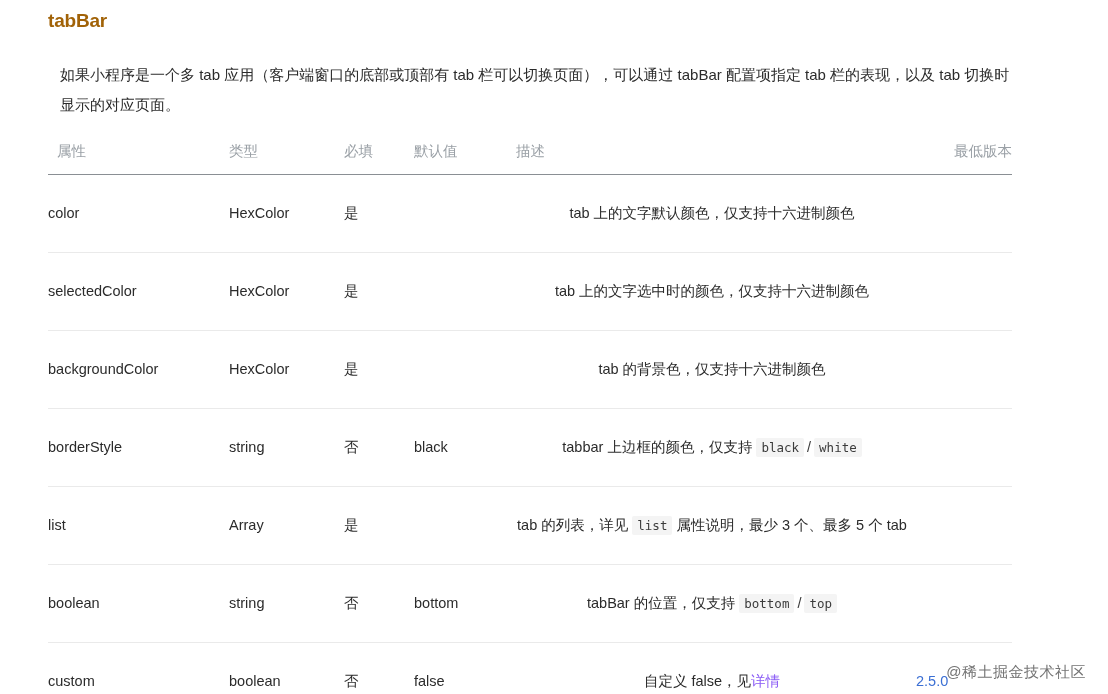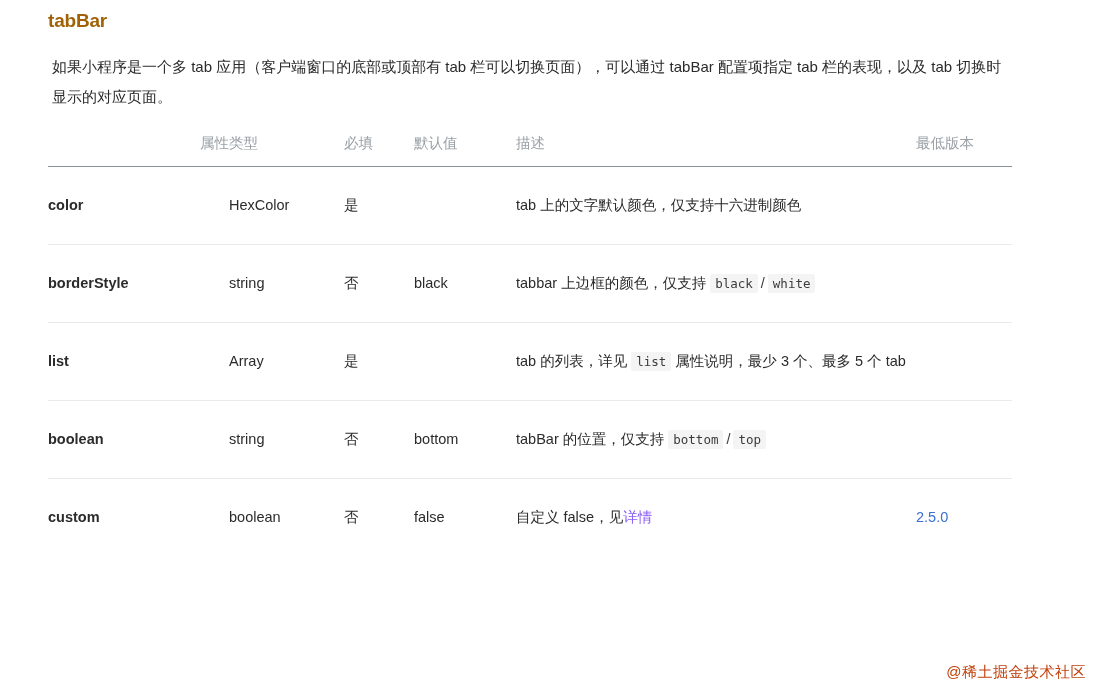--- a/index.html
+++ b/index.html
@@ -29,21 +29,21 @@
     margin: 0;
     padding-top: 8px;
     font-size: 19px;
     font-weight: bold;
     letter-spacing: -0.2px;
     color: #a16207;
     line-height: 26px;
   }
 
   .doc-intro {
-    margin: 4px;
+    margin: 12px;
     padding-top: 14px;
     width: 960px;
     font-size: 15px;
     line-height: 30px;
     color: #2b2b2b;
   }
 
   
   .api-table {
     margin-top: 22px;
@@ -73,27 +73,27 @@
     border-bottom: none;
   }
 
   .col-attr   { width: 172px; }
   .col-type   { width: 115px; font-family: Liberation Mono, monospace; }
   .col-req    { width: 70px;  }
   .col-def    { width: 102px; }
   .col-desc   { width: 400px; }
   .col-ver    { width: 96px; text-align: left; }
 
-  th.col-ver { padding-right: 0; }
+  th.col-ver { padding-right: 0; text-align: right; }
   td.cell-version { text-align: left; }
 
-  .cell-attr { padding-left: 9px; font-weight: bold; }
-  th.col-attr { padding-left: 9px; text-align: right; }
-
-  .cell-desc { padding-left: 0; }
+  .cell-attr { padding-left: 9px; }
+  th.col-attr { padding-left: 9px; }
+
+  .cell-desc { padding-left: 0; text-align: center; }
 
   code.inline {
     font-family: "DejaVu Sans Mono", "Liberation Mono", monospace;
     font-size: 12.5px;
     background: #f4f4f4;
     color: #3b3b3b;
     padding: 2px 5px;
     border-radius: 2px;
     white-space: nowrap;
   }
@@ -109,21 +109,21 @@
     color: #3b6fd4;
     text-decoration: none;
   }
 
   
   .watermark {
     position: absolute;
     right: 22px;
     bottom: 12px;
     font-size: 15px;
-    color: #c2410c;
+    color: #737373;
     letter-spacing: 0.5px;
     white-space: nowrap;
   }
 </style>
 </head>
 <body>
 
 <div class="page">
 
   <h1 class="doc-title">tabBar</h1>
@@ -145,21 +145,37 @@
 
       <tr>
         <td class="cell-attr">color</td>
         <td>HexColor</td>
         <td>是</td>
         <td></td>
         <td class="cell-desc">tab 上的文字默认颜色，仅支持十六进制颜色</td>
         <td class="cell-version"></td>
       </tr>
 
-
+      <tr>
+        <td class="cell-attr">selectedColor</td>
+        <td>HexColor</td>
+        <td>是</td>
+        <td></td>
+        <td class="cell-desc">tab 上的文字选中时的颜色，仅支持十六进制颜色</td>
+        <td class="cell-version"></td>
+      </tr>
+
+      <tr>
+        <td class="cell-attr">backgroundColor</td>
+        <td>HexColor</td>
+        <td>是</td>
+        <td></td>
+        <td class="cell-desc">tab 的背景色，仅支持十六进制颜色</td>
+        <td class="cell-version"></td>
+      </tr>
 
       <tr>
         <td class="cell-attr">borderStyle</td>
         <td>string</td>
         <td>否</td>
         <td>black</td>
         <td class="cell-desc"><span>tabbar 上边框的颜色，仅支持 </span><code class="inline">black</code><span class="slash">/</span><code class="inline">white</code></td>
         <td class="cell-version"></td>
       </tr>
 

